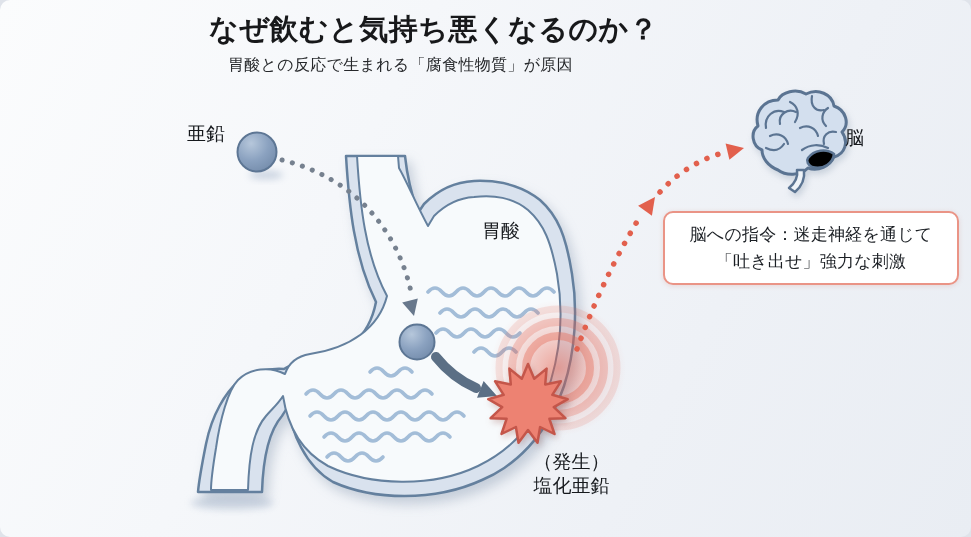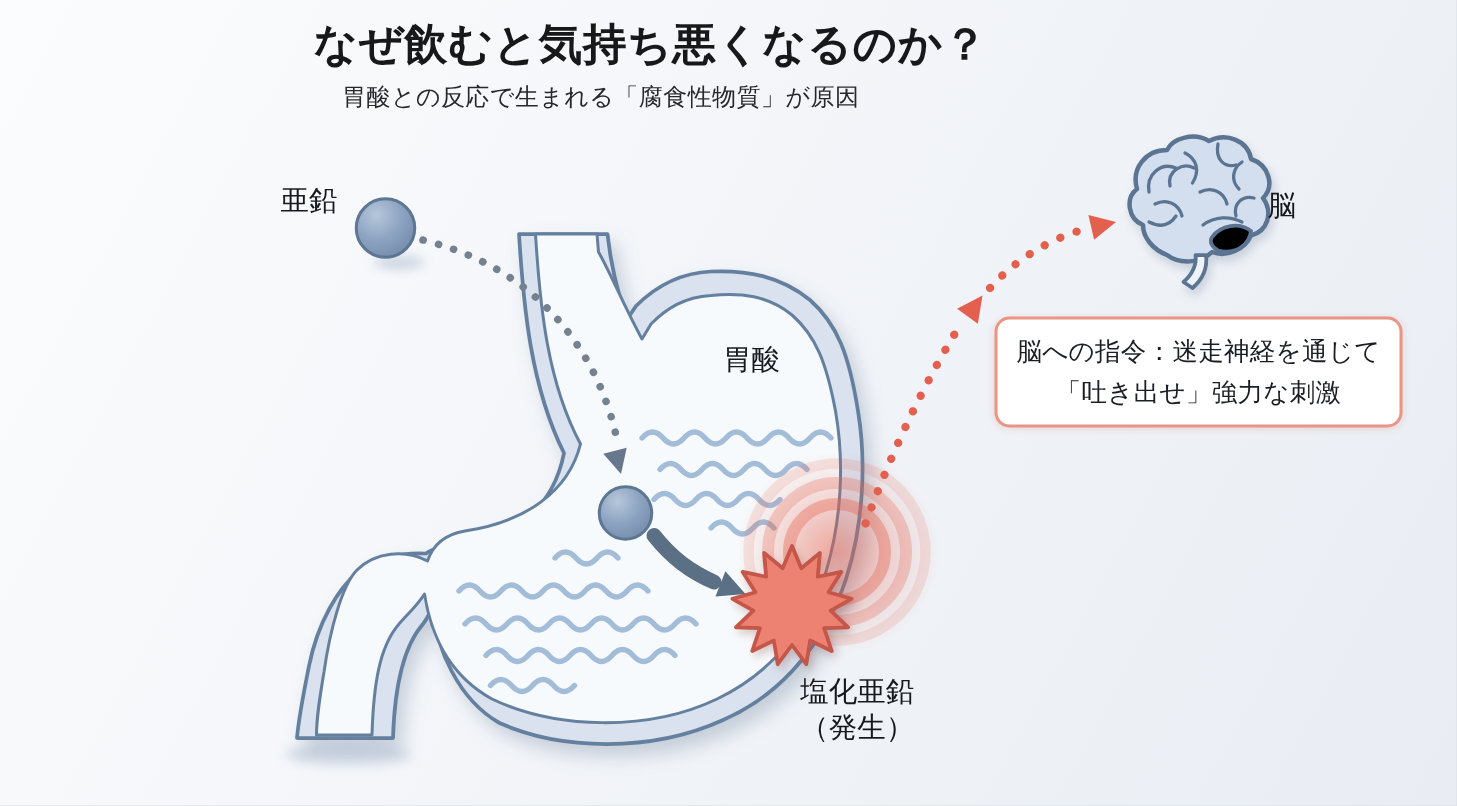--- a/index.html
+++ b/index.html
@@ -1,43 +1,44 @@
 <!DOCTYPE html>
 <html lang="ja"><head>
 <meta charset="utf-8">
 <style>
   html,body{margin:0;padding:0;background:#dfe3ea;}
   .canvas{
     position:relative;width:971px;height:537px;overflow:hidden;
     background:linear-gradient(118deg,#fbfcfd 0%,#f5f7fa 35%,#eef1f6 70%,#e9edf3 100%);
     font-family:"Liberation Sans","DejaVu Sans",sans-serif;
+    border-radius:10px;
   }
   svg.art{position:absolute;left:0;top:0;width:971px;height:537px;}
   .page-title{
     position:absolute;left:209px;top:10px;font-size:29px;font-weight:bold;
     color:#17181a;letter-spacing:.5px;white-space:nowrap;
   }
   .page-subtitle{
     position:absolute;left:228px;top:55px;font-size:16px;color:#26282b;
     letter-spacing:.3px;white-space:nowrap;
   }
   .diagram-label{
     position:absolute;color:#16191d;font-size:19px;line-height:1.24;white-space:nowrap;
   }
   .lbl-zinc{left:187px;top:124px;font-family:Liberation Mono, monospace;}
-  .lbl-acid{left:445px;top:229px;width:112px;text-align:center;}
+  .lbl-acid{left:445px;top:219px;width:112px;text-align:center;}
   .lbl-chloride{left:501px;top:450px;width:141px;text-align:center;}
   .lbl-brain{left:845px;top:126px;}
   .callout{
     position:absolute;box-sizing:border-box;background:#ffffff;
     border:2.5px solid #ea9486;border-radius:10px;
     font-size:17px;line-height:1.6;color:#1b1f24;letter-spacing:.2px;
     box-shadow:0 1px 5px rgba(205,120,105,.22);
   }
-  .callout-brain{left:663px;top:211px;width:272px;padding:8px 6px;text-align:center;}
+  .callout-brain{left:663px;top:211px;width:296px;padding:8px 6px;text-align:center;}
   .callout-stimulus{left:633px;top:368px;width:216px;padding:9px 10px;text-align:left;}
   .stomach-outer{filter:drop-shadow(5px 7px 6px rgba(96,118,148,.30));}
   .brain-g{filter:drop-shadow(2px 4px 3px rgba(96,118,148,.25));}
   .burst{filter:drop-shadow(2px 3px 3px rgba(150,80,70,.30));}
 </style>
 </head>
 <body>
 
 <div class="canvas">
 
@@ -175,22 +176,22 @@
   </svg>
 
   <div class="page-title">なぜ飲むと気持ち悪くなるのか？</div>
   <div class="page-subtitle">胃酸との反応で生まれる「腐食性物質」が原因</div>
 
   <div class="diagram-label lbl-zinc">亜鉛</div>
   <div class="diagram-label lbl-acid">
     <div>胃酸</div>
   </div>
   <div class="diagram-label lbl-chloride">
+    <div>（発生）</div>
     <div>塩化亜鉛</div>
-    <div>（発生）</div>
   </div>
   <div class="diagram-label lbl-brain">脳</div>
 
   <div class="callout callout-brain">
     <div>脳への指令：迷走神経を通じて</div>
     <div>「吐き出せ」強力な刺激</div>
   </div>
 
 </div>
 

